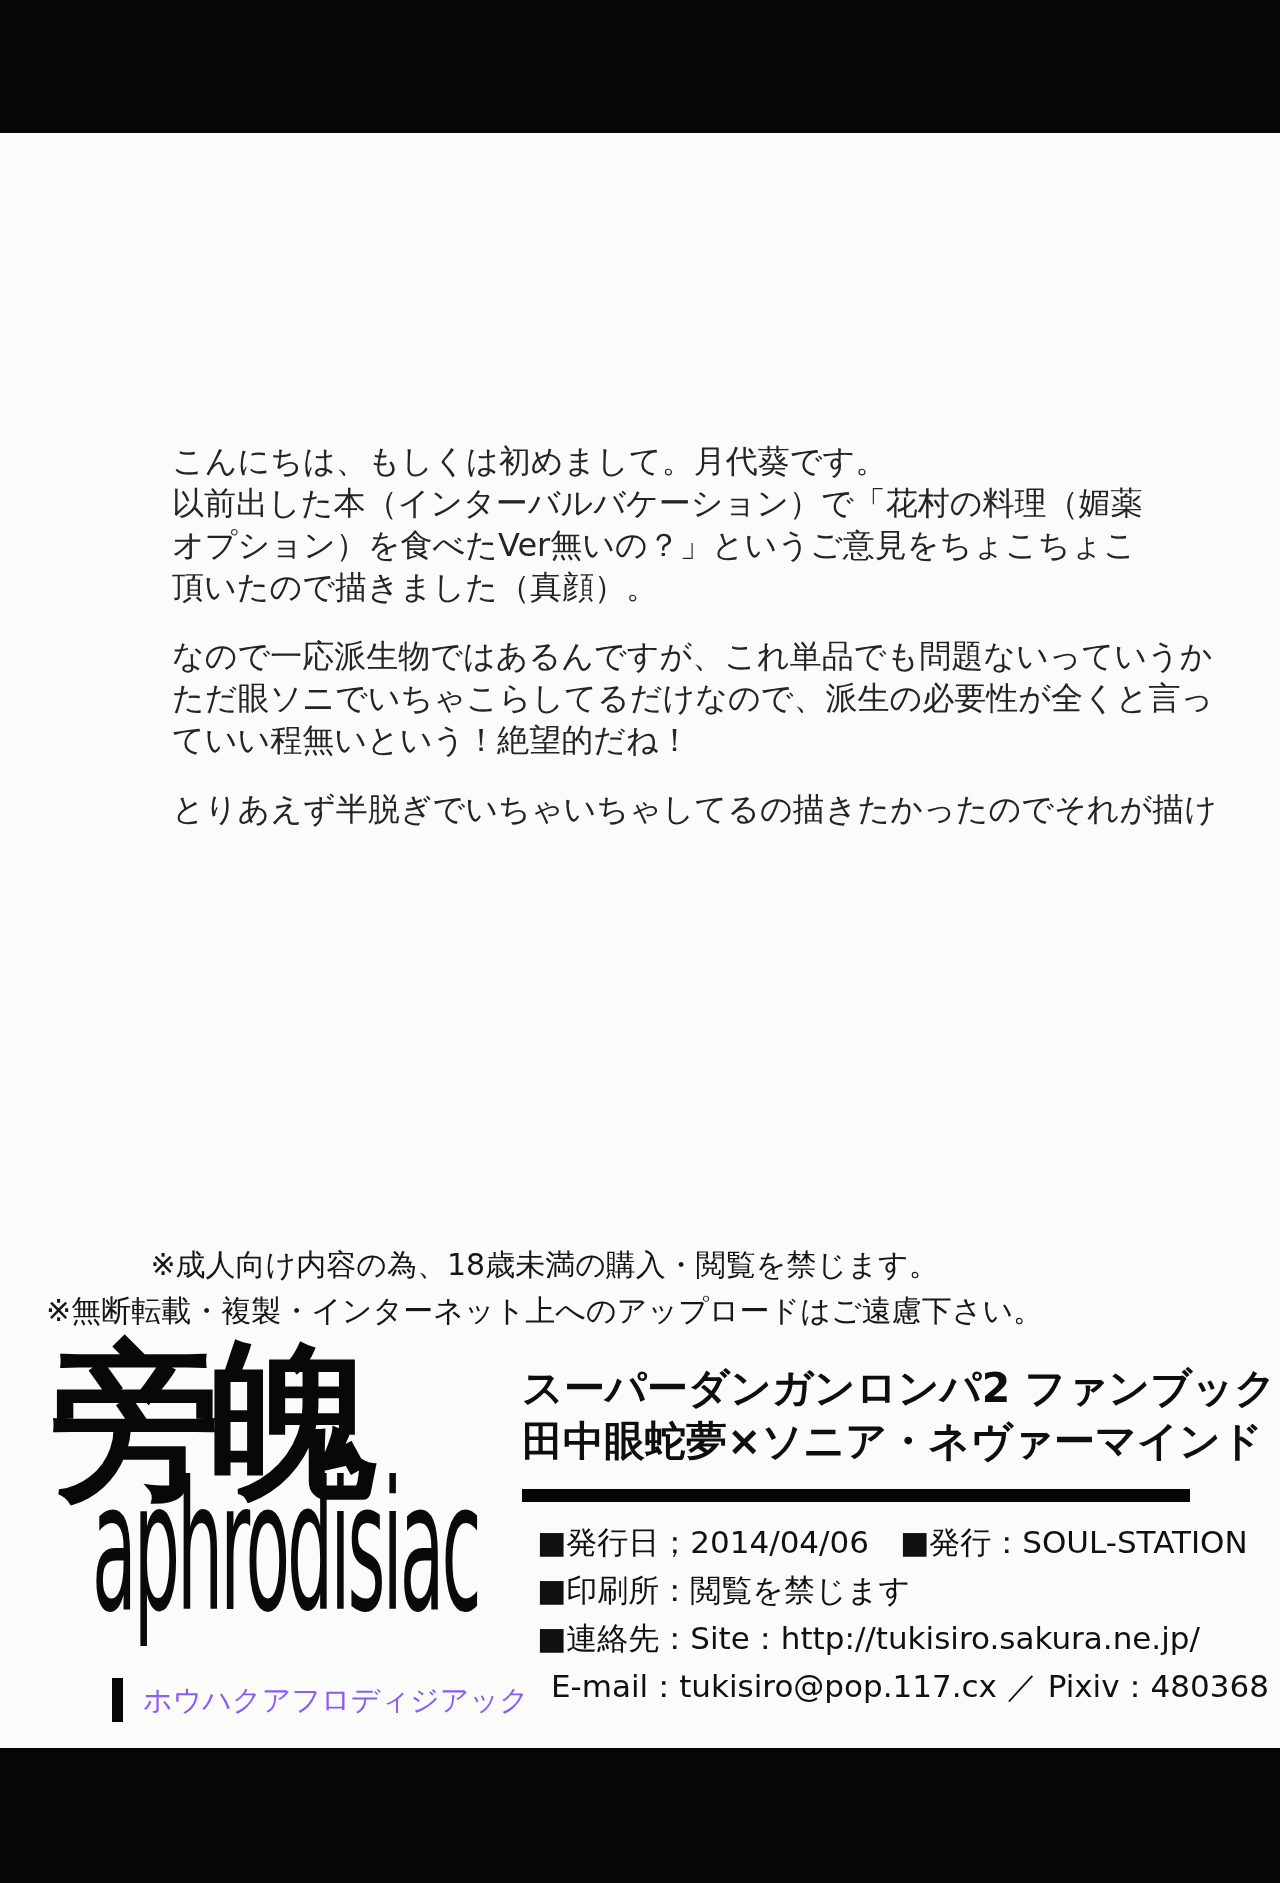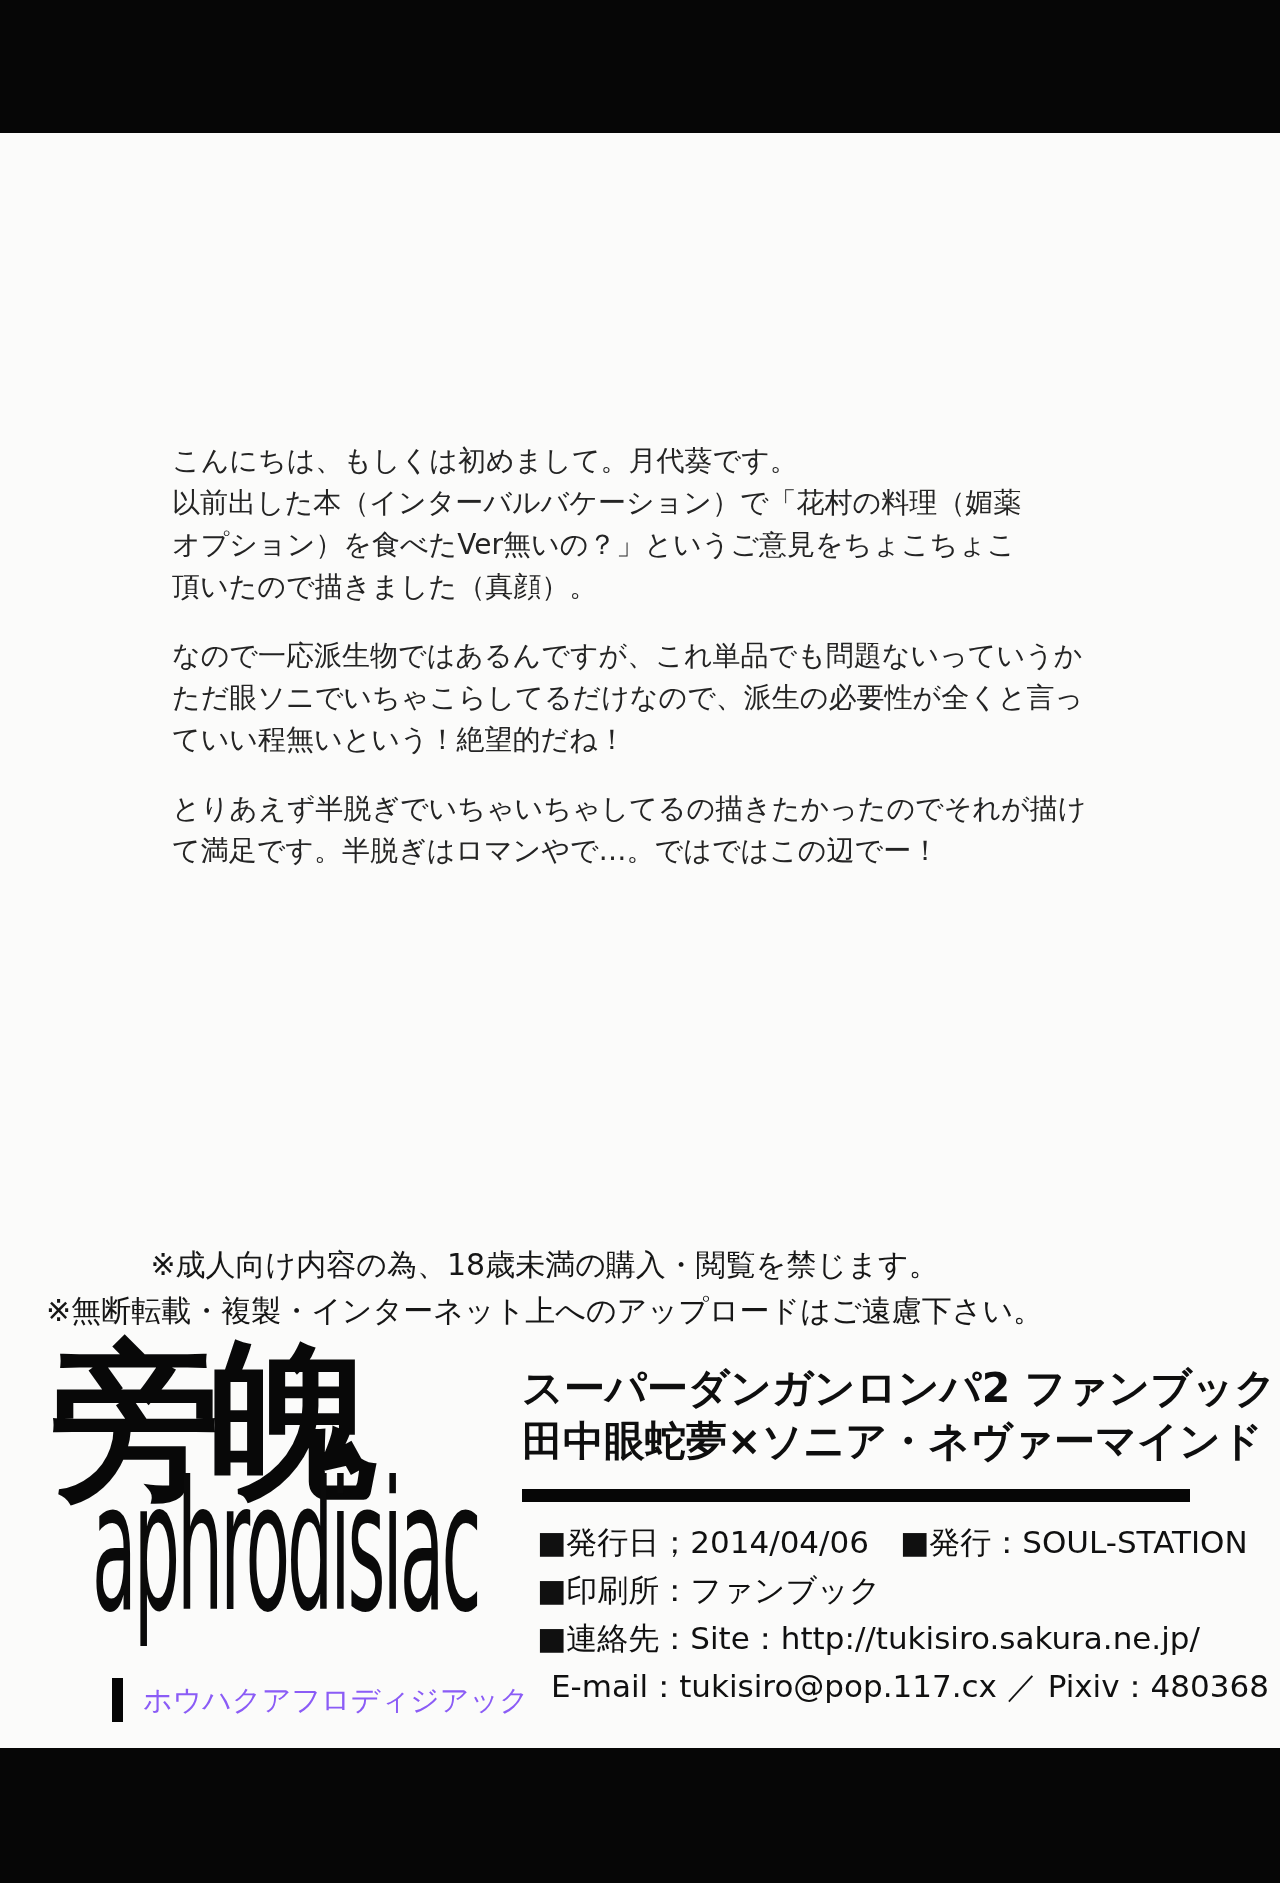--- a/index.html
+++ b/index.html
@@ -7,21 +7,21 @@
     position:relative; width:1280px; height:1883px; margin:0 auto;
     background:#fbfbfa; overflow:hidden;
     font-family:"DejaVu Sans", sans-serif; color:#1c1c1c;
   }
   .bar { position:absolute; left:0; width:100%; background:#060606; }
   .bar-top { top:0; height:133px; }
   .bar-bottom { top:1748px; height:135px; }
 
   .afterword {
     position:absolute; left:172px; top:440px; width:880px;
-    font-size:28px; line-height:42px; color:#242424;
+    font-size:32px; line-height:42px; color:#242424;
   }
   .para { margin:0 0 27px 0; }
   .line { white-space:nowrap; }
 
   .disclaimer {
     position:absolute; left:46px; top:1242px;
     font-size:30px; line-height:46px; color:#161616;text-align:center;
   }
 
   .title-kanji {
@@ -70,21 +70,20 @@
       <div class="line">オプション）を食べたVer無いの？」というご意見をちょこちょこ</div>
       <div class="line">頂いたので描きました（真顔）。</div>
     </div>
     <div class="para">
       <div class="line">なので一応派生物ではあるんですが、これ単品でも問題ないっていうか</div>
       <div class="line">ただ眼ソニでいちゃこらしてるだけなので、派生の必要性が全くと言っ</div>
       <div class="line">ていい程無いという！絶望的だね！</div>
     </div>
     <div class="para">
       <div class="line">とりあえず半脱ぎでいちゃいちゃしてるの描きたかったのでそれが描け</div>
-      <div class="line">て満足です。半脱ぎはロマンやで…。ではではこの辺でー！</div>
     </div>
   </div>
 
   <div class="disclaimer">
     <div class="line">※成人向け内容の為、18歳未満の購入・閲覧を禁じます。</div>
     <div class="line">※無断転載・複製・インターネット上へのアップロードはご遠慮下さい。</div>
   </div>
 
   <div class="title-kanji">旁魄</div>
   <div class="title-roman">aphrodisiac</div>
@@ -92,20 +91,20 @@
 
   <div class="pub-header">
     <div class="line">スーパーダンガンロンパ2 ファンブック</div>
     <div class="line">田中眼蛇夢×ソニア・ネヴァーマインド</div>
   </div>
 
   <div class="pub-rule"></div>
 
   <div class="pub-details">
     <div class="line">■発行日；2014/04/06　■発行：SOUL-STATION</div>
-    <div class="line">■印刷所：ファンブック</div>
+    <div class="line">■印刷所：閲覧を禁じます</div>
     <div class="line">■連絡先：Site：http://tukisiro.sakura.ne.jp/</div>
     <div class="line indent">E-mail：tukisiro@pop.117.cx ／ Pixiv：480368</div>
   </div>
 
   <div class="bar bar-bottom"></div>
 
 </div>
 
 </body></html>

